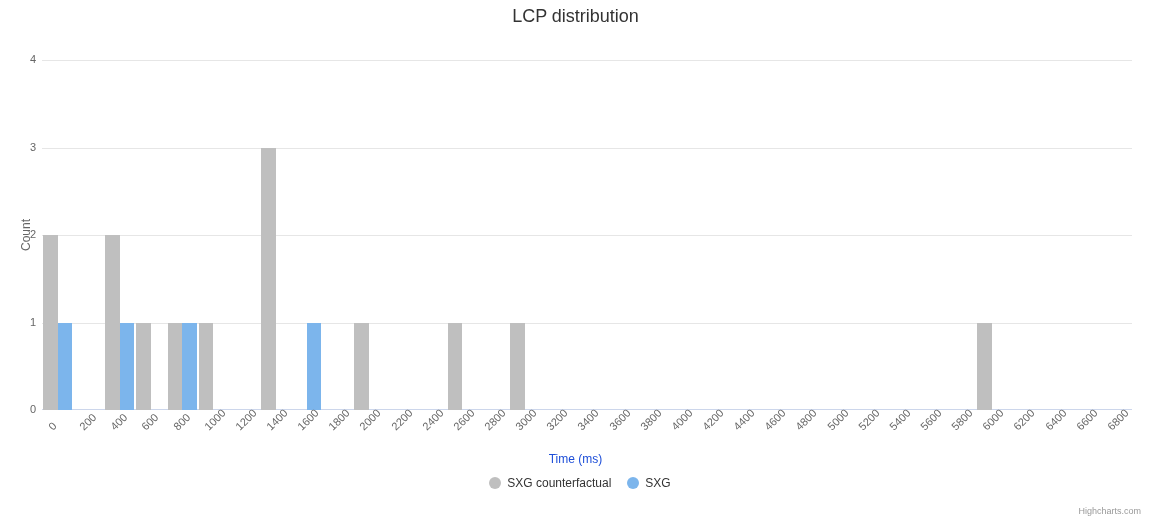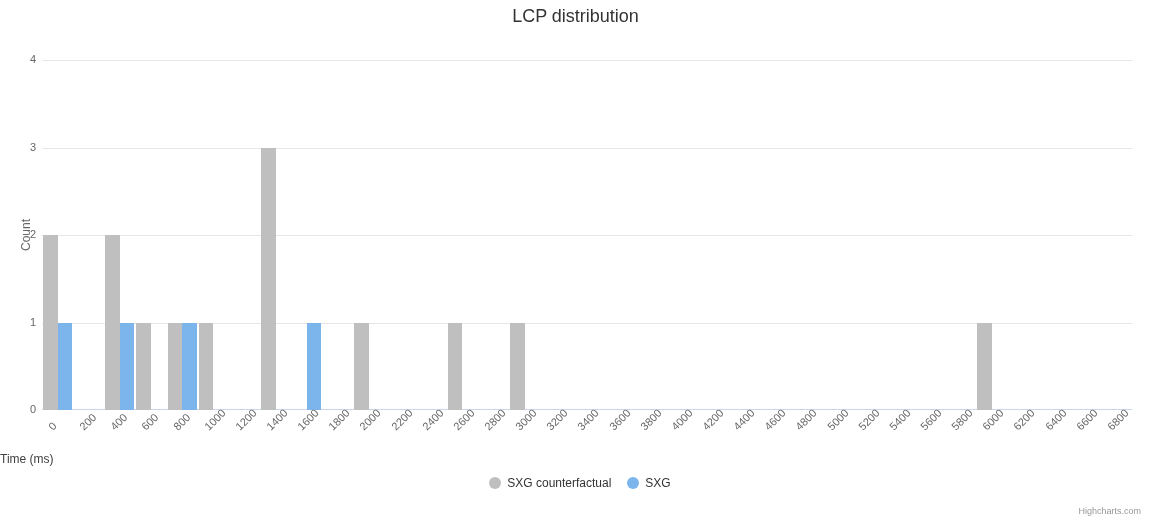--- a/index.html
+++ b/index.html
@@ -69,21 +69,22 @@
     left: -32px;
     top: 50%;
     transform: translateY(-50%) rotate(-90deg);
     transform-origin: center;
     color: #666;
     font-size: 12px;
   }
   .xlabel {
     position: absolute;
     left: 0; right: 0;
-    color: #404040;
+    text-align: center;
+    color: #1d4ed8;
     font-size: 12px;
   }
   .legend {
     position: absolute;
     left: 0; right: 0;
     text-align: center;
     font-size: 12px;
   }
   .legend-item {
     display: inline-flex;

